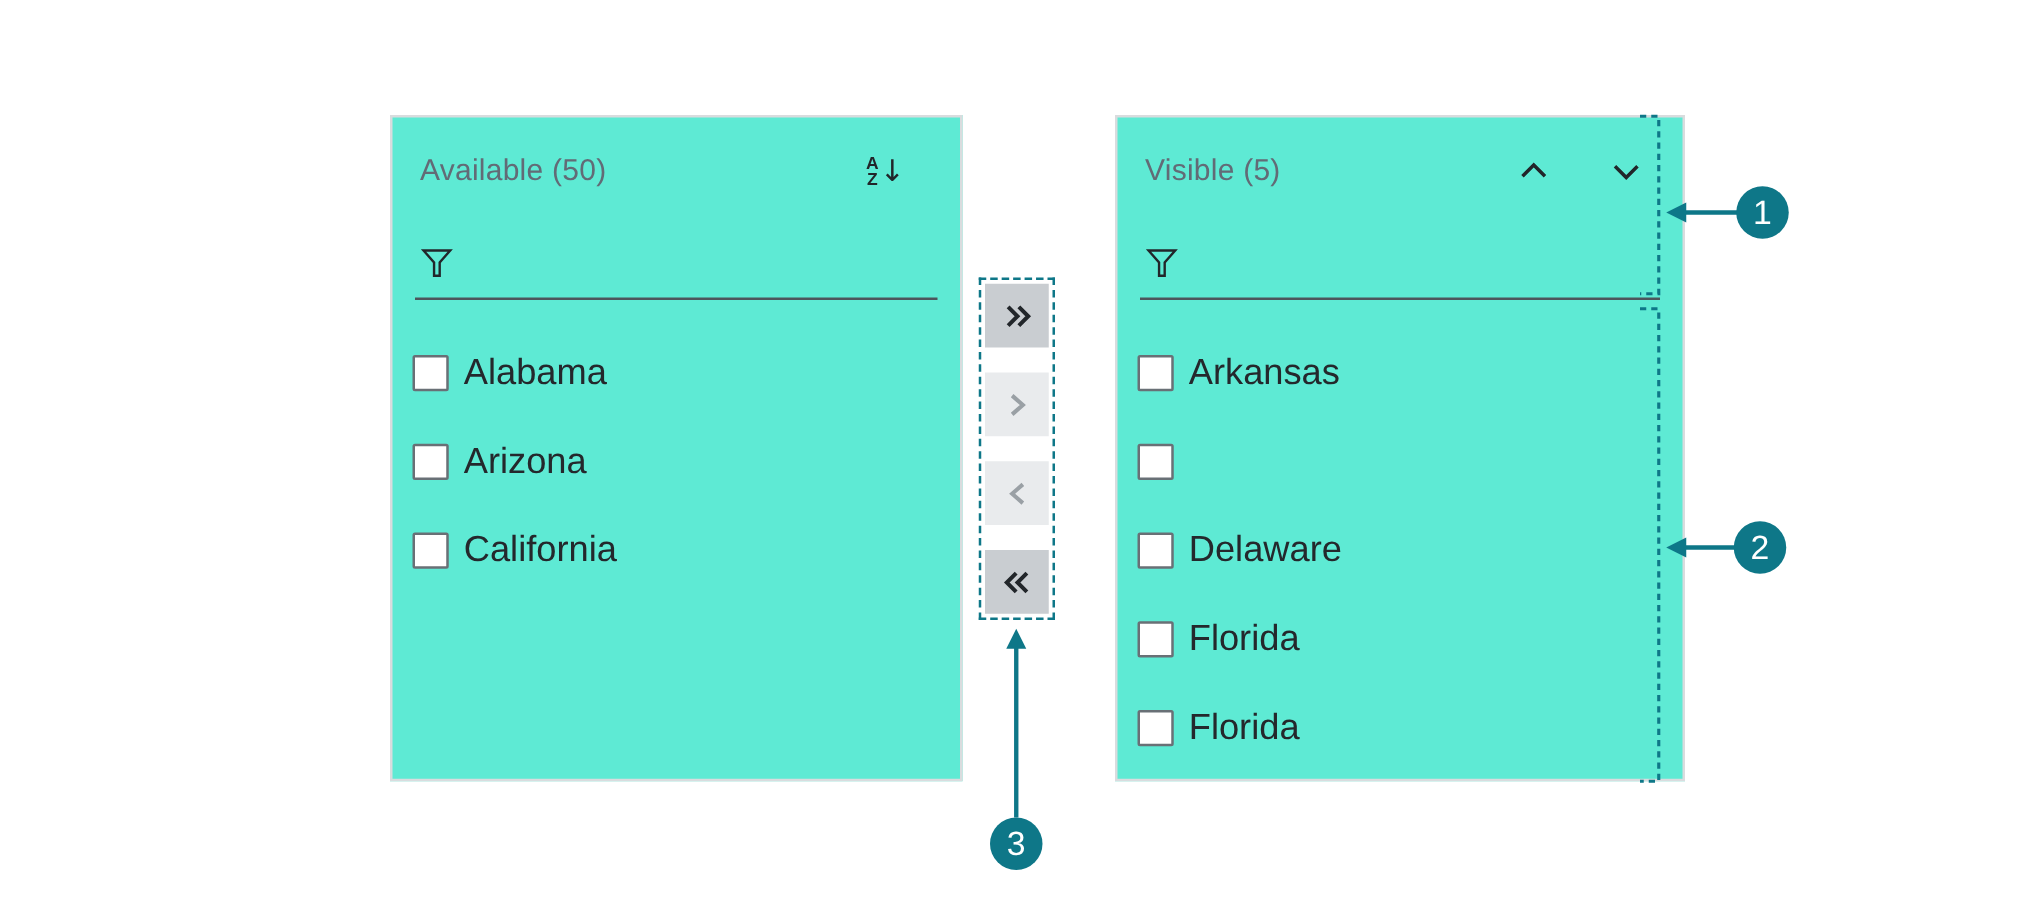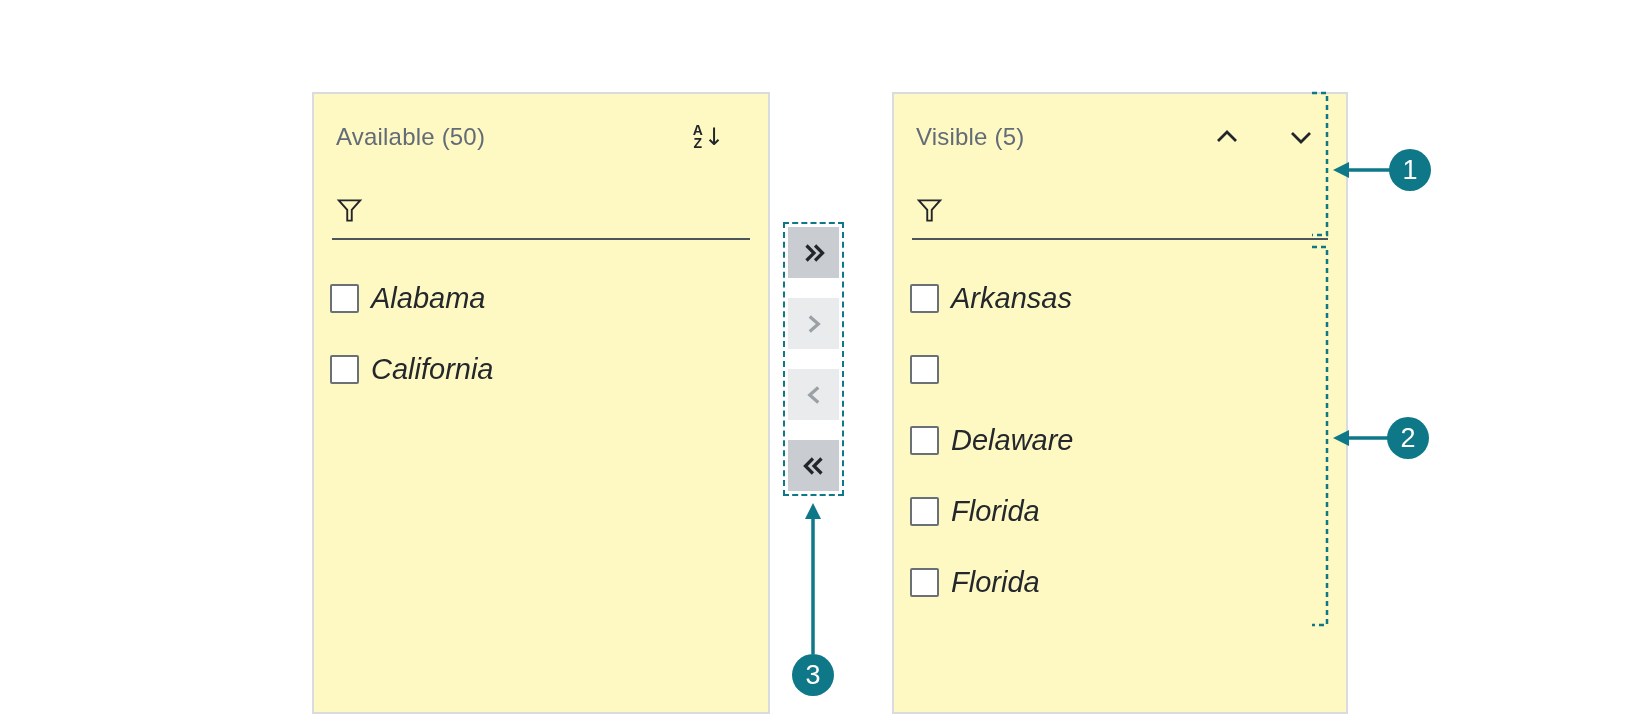--- a/index.html
+++ b/index.html
@@ -1,21 +1,21 @@
 <!DOCTYPE html>
 <html><head>
 <meta charset="utf-8">
 <style>
   * { margin:0; padding:0; box-sizing:border-box; }
   html,body { background:#ffffff; }
   body { font-family:"Liberation Sans","DejaVu Sans",sans-serif; }
   .canvas { position:relative; width:1626px; height:720px; background:#fff; overflow:hidden; }
 
   
-  .panel { position:absolute; top:92px; height:622px; background:#fef9c3;
+  .panel { position:absolute; top:92px; height:533px; background:#5eead4;
            border:2px solid #d9dcde; }
   .panel.available { left:312px; width:458px; }
   .panel.visible-p { left:892px; width:456px; }
 
   .panel-header { display:flex; align-items:center; justify-content:space-between;
                   margin:26px 32px 0 22px; height:34px; }
   .panel-title { font-size:24px; color:#626b76; letter-spacing:.2px; }
 
   .icon-btn { background:none; border:none; cursor:pointer; display:flex;
               align-items:center; padding:0; color:#22262a; }
@@ -29,21 +29,21 @@
                 margin:40px 18px 0 18px; padding:0 0 14px 4px;
                 border-bottom:2px solid #4d555c; }
   .filter-row input { border:none; outline:none; flex:1; font-size:26px;
                       font-family:inherit; color:#24282c; background:transparent; height:30px; }
 
   .list { margin-top:44px; }
   .item { display:flex; align-items:center; height:29px; margin-bottom:42px;
           padding-left:16px; cursor:pointer; }
   .checkbox { width:29px; height:29px; border:2px solid #697076; border-radius:2px;
               background:#fff; flex:0 0 auto; }
-  .item-label { margin-left:12px; font-size:29px; color:#24282c;font-style:italic; }
+  .item-label { margin-left:12px; font-size:29px; color:#24282c; }
 
   
   .transfer-col { position:absolute; left:783px; top:222px;
                   display:flex; flex-direction:column; gap:20px;
                   border:2px dashed #0e7788; padding:3px; background:#fff; }
   .t-btn { width:51px; height:51px; border:none; display:flex; align-items:center;
            justify-content:center; cursor:pointer;
            background:#c9cdd1; color:#22262a; }
   .t-btn.disabled { background:#e9ebed; color:#9aa0a5; cursor:default; }
   .t-btn svg { display:block; }
@@ -78,20 +78,24 @@
     <div class="filter-row">
       <svg width="27" height="27" viewBox="0 0 24 24">
         <path d="M2.5 3 H21.5 L14 11.5 V21 H10 V11.5 Z" fill="none" stroke="#22262a" stroke-width="1.7" stroke-linejoin="miter"></path>
       </svg>
       <input type="text" value="" style="">
     </div>
     <div class="list">
         <div class="item">
           <span class="checkbox"></span>
           <span class="item-label">Alabama</span>
+        </div>
+        <div class="item">
+          <span class="checkbox"></span>
+          <span class="item-label">Arizona</span>
         </div>
         <div class="item">
           <span class="checkbox"></span>
           <span class="item-label">California</span>
         </div>
       </div>
   </section>
 
   <div class="transfer-col">
     <button class="t-btn">

